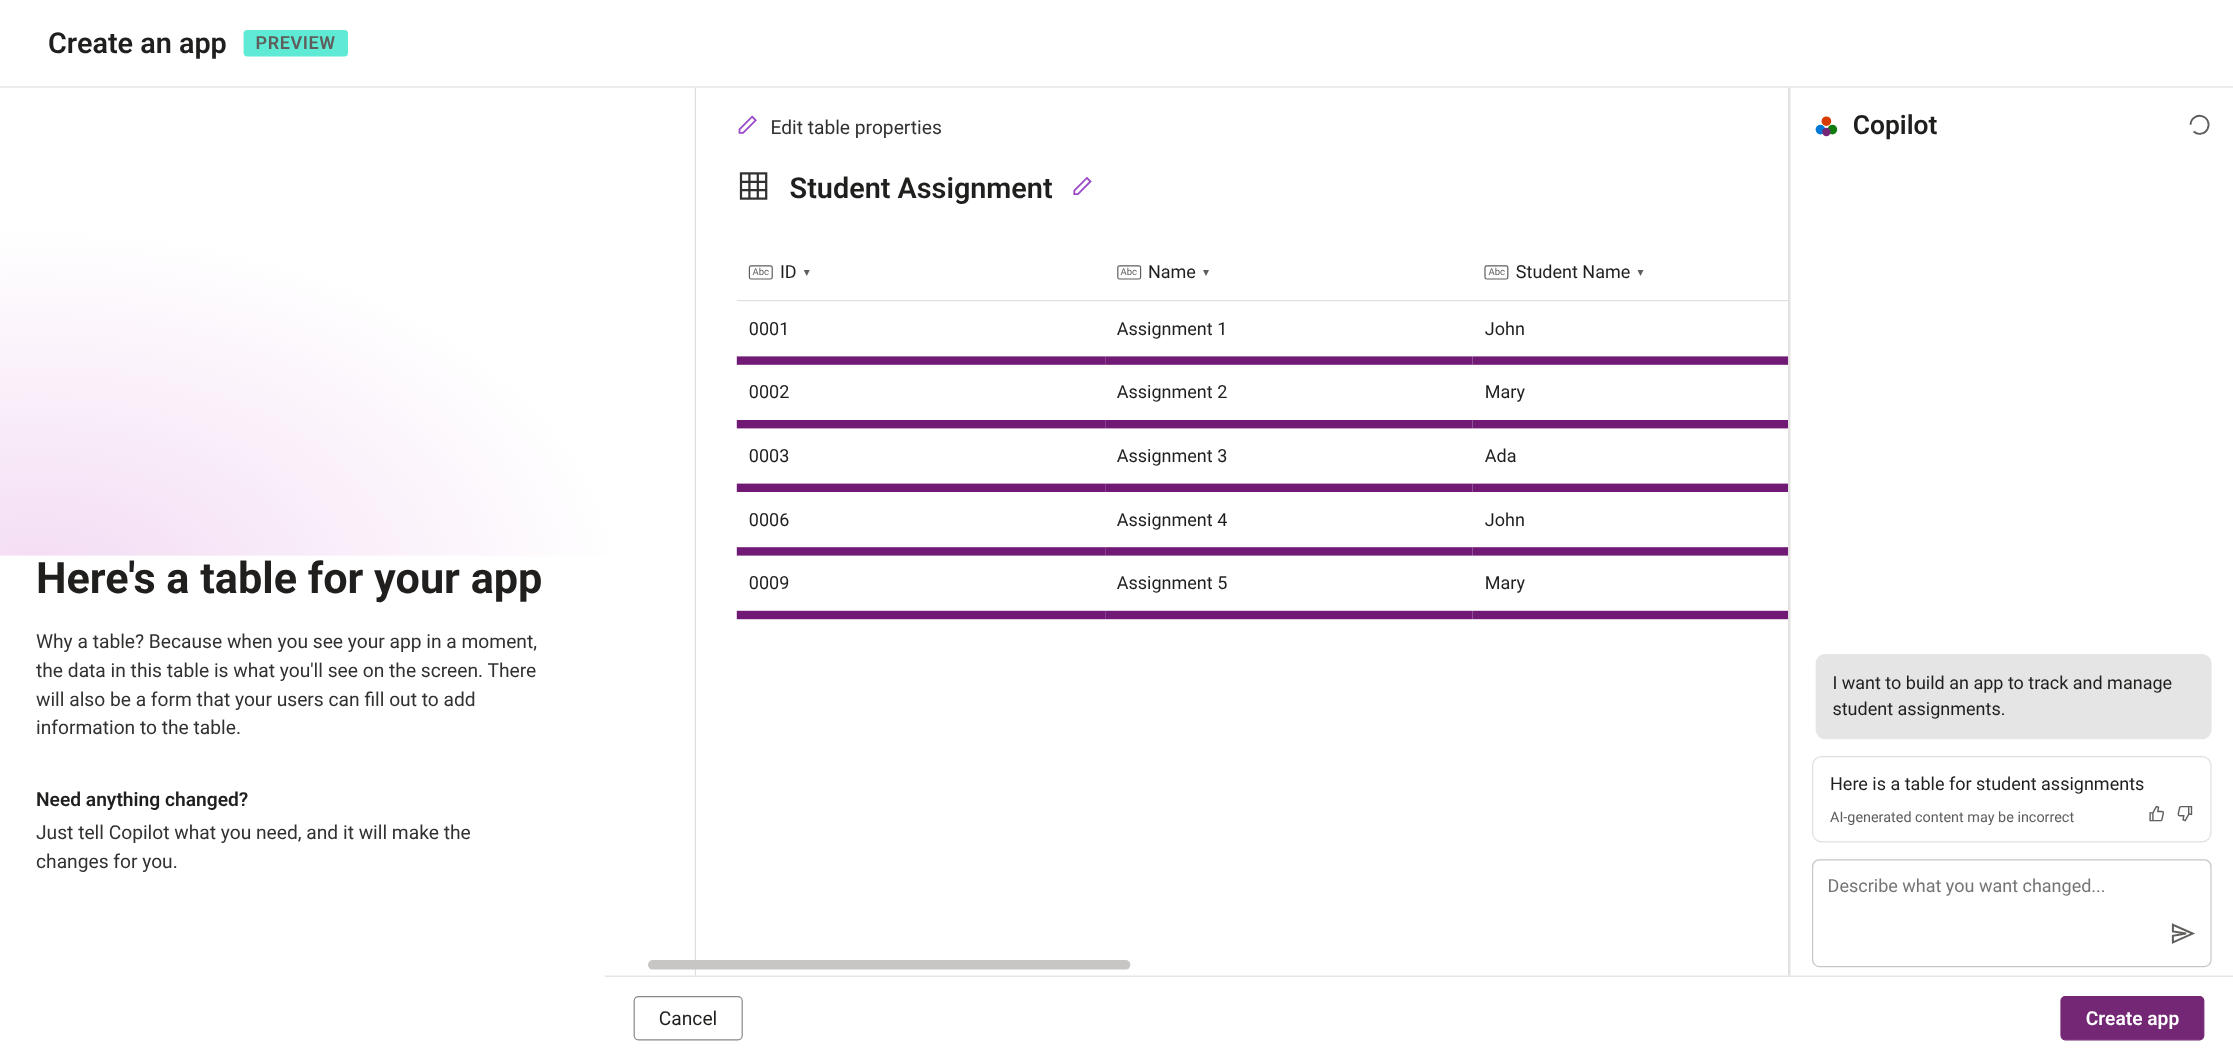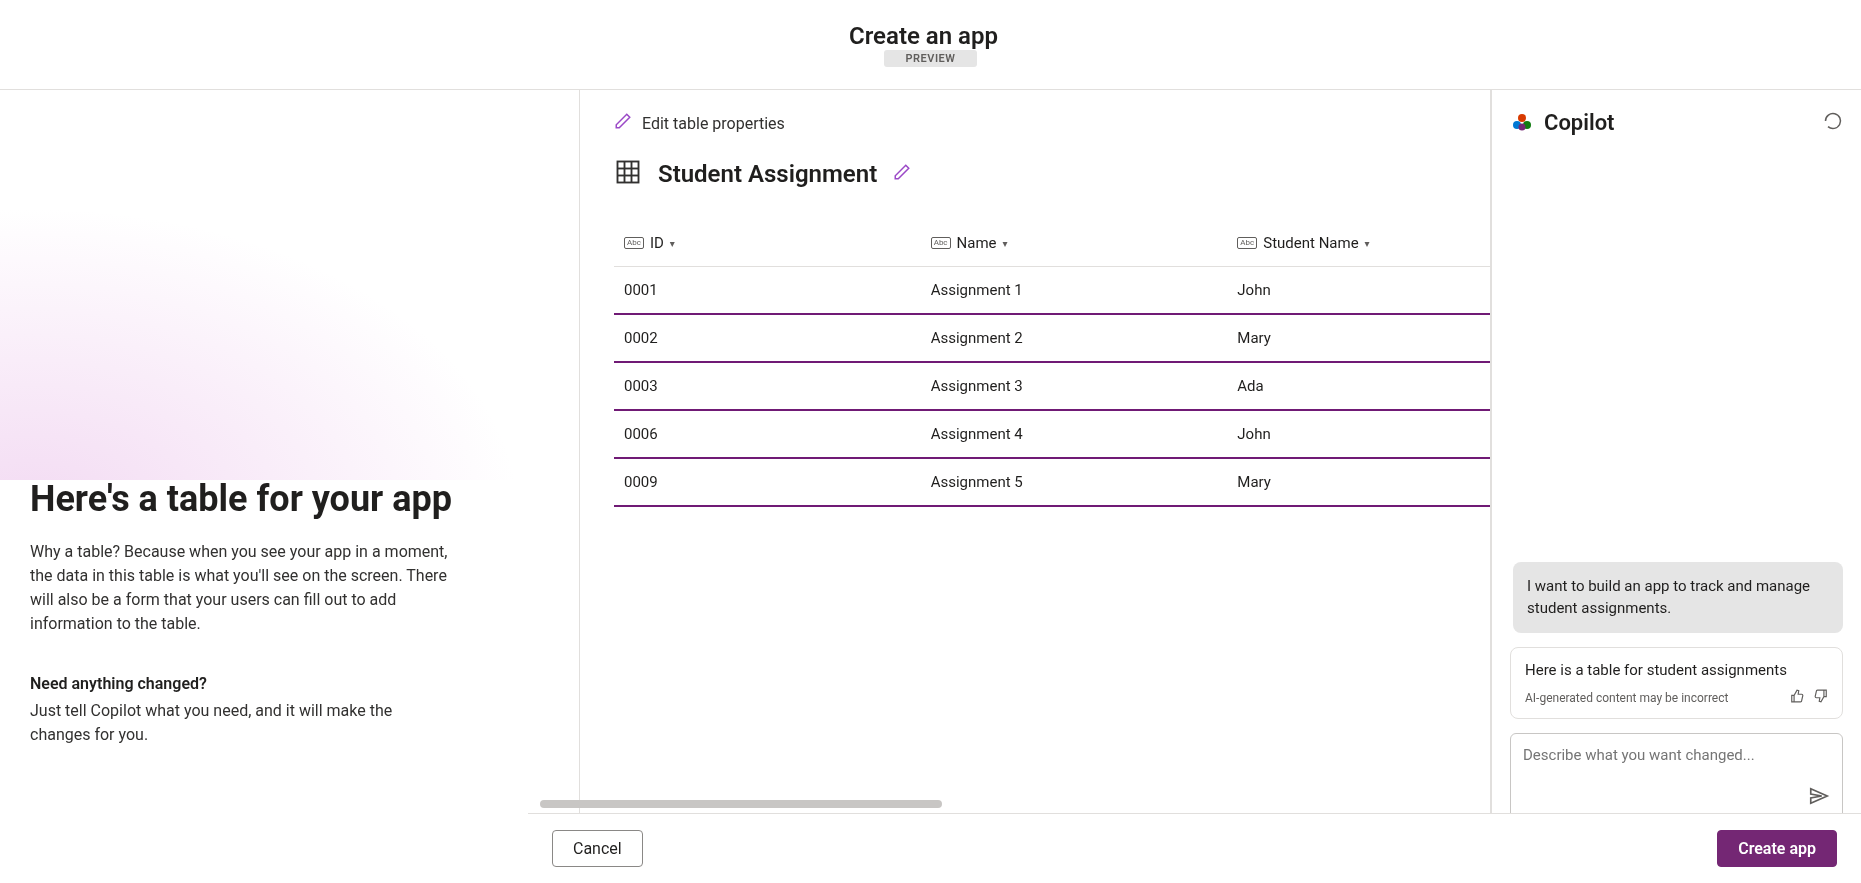--- a/index.html
+++ b/index.html
@@ -11,33 +11,32 @@
     width: 1861px;
     height: 883px;
     overflow: hidden;
     position: relative;
   }
   .header-bar {
     display: flex;
     align-items: center;
     padding: 22px 40px 22px 40px;
     border-bottom: 1px solid #e1dfdd;
-    flex-direction: column;
   }
   .header-title {
     font-size: 24px;
     font-weight: 600;
     margin-right: 14px;
   }
   .badge-preview {
-    background: #e5e5e5;
+    background: #5eead4;
     color: #605e5c;
-    font-size: 11px;
+    font-size: 15px;
     font-weight: 600;
-    padding: 2px 22px;
+    padding: 2px 10px;
     border-radius: 3px;
     letter-spacing: .5px;
   }
   .main-columns {
     display: flex;
     height: calc(883px - 90px);
   }
   .col-left {
     width: 580px;
     padding: 30px 28px 20px 30px;
@@ -115,21 +114,21 @@
     text-align:left;
     font-weight:400;
     font-size:15px;
     padding: 14px 10px 14px 10px;
     border-bottom: 1px solid #e1dfdd;
     white-space: nowrap;
   }
   .data-table td {
     padding: 14px 10px;
     font-size:15px;
-    border-bottom: 2px solid #701a75;
+    border-bottom: 7px solid #701a75;
   }
   .th-inner { display:inline-flex; align-items:center; gap:6px; }
   .abc-icon {
     display:inline-block;
     font-size:8px;
     border:1px solid #605e5c;
     border-radius:2px;
     padding: 0px 2px;
     color:#605e5c;
     line-height:10px;
@@ -139,21 +138,21 @@
     position:absolute;
     left: 540px;
     bottom: 75px;
     height: 8px;
     width: 402px;
     background:#c8c6c4;
     border-radius:4px;
   }
   .footer-bar {
     position:absolute;
-    left:528px;
+    left:504px;
     right:0;
     bottom:0;
     border-top:1px solid #e1dfdd;
     padding: 16px 24px;
     display:flex;
     justify-content:space-between;
     align-items:center;
     background:#fff;
   }
   .btn {

